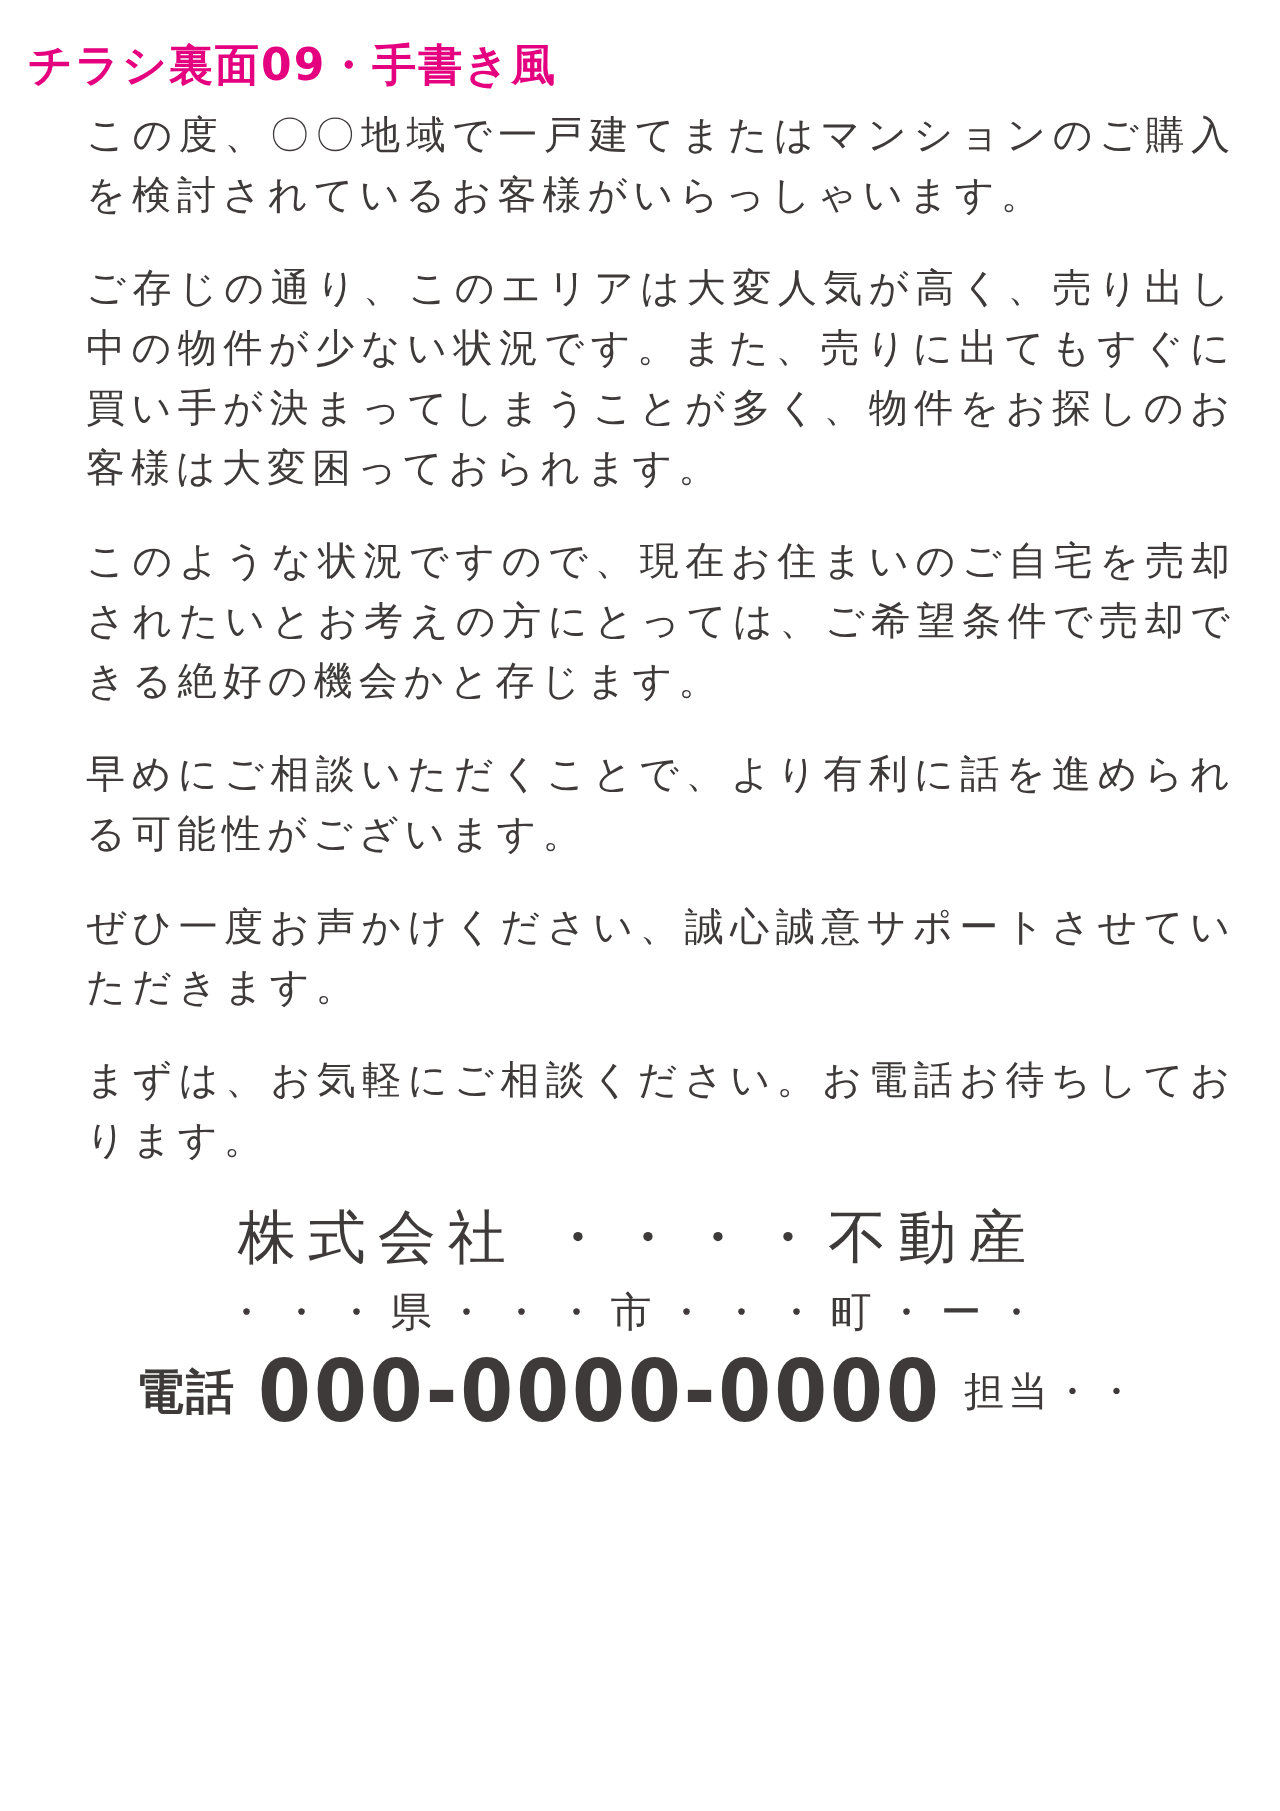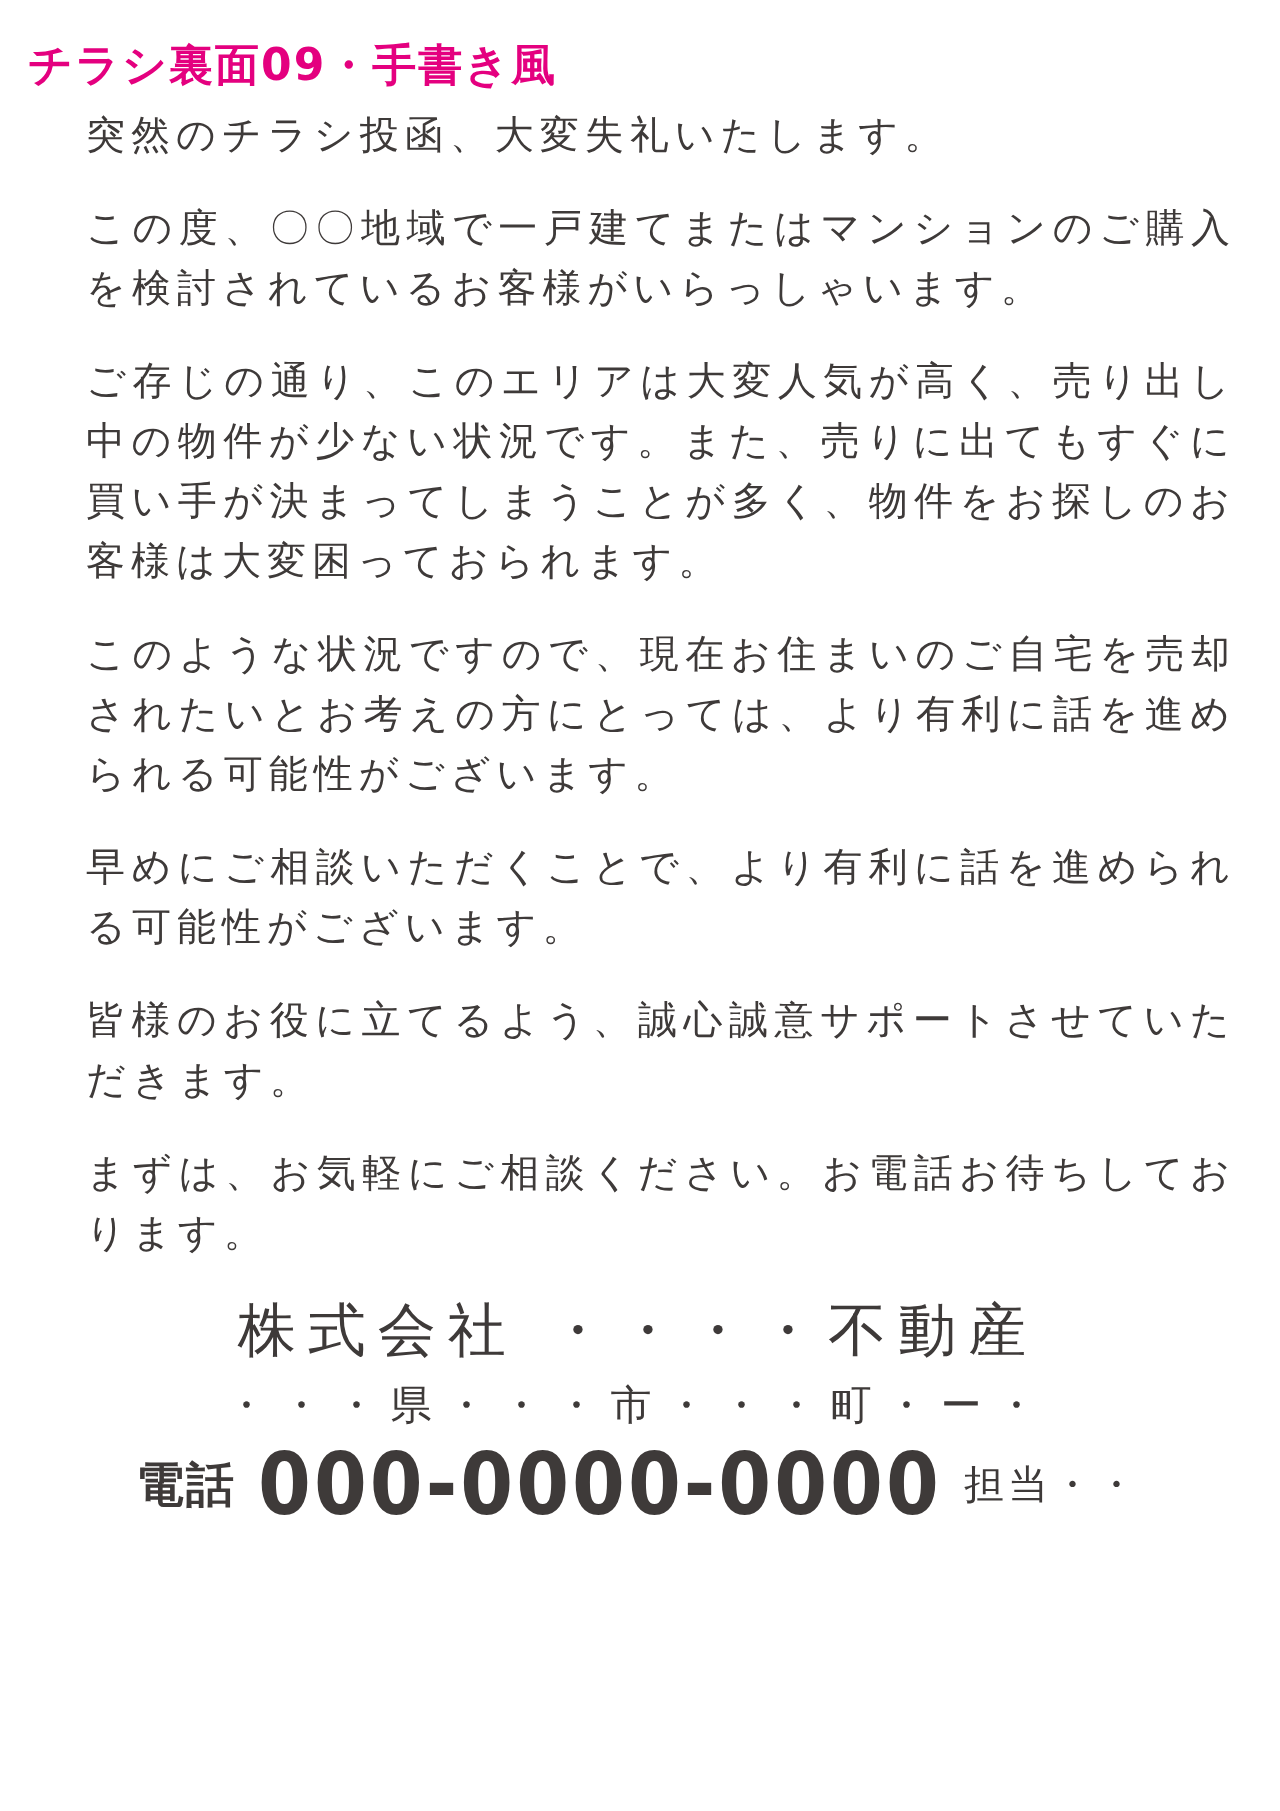--- a/index.html
+++ b/index.html
@@ -83,26 +83,25 @@
   }
 </style>
 </head>
 <body>
 
 <div class="page">
 
   <h1 class="page-title">チラシ裏面09・手書き風</h1>
 
   <div class="flyer-body">
-    <p>突然のチラシ投函、大変失礼いたします。</p>
     <p>この度、〇〇地域で一戸建てまたはマンションのご購入を検討されているお客様がいらっしゃいます。</p>
     <p>ご存じの通り、このエリアは大変人気が高く、売り出し中の物件が少ない状況です。また、売りに出てもすぐに買い手が決まってしまうことが多く、物件をお探しのお客様は大変困っておられます。</p>
-    <p>このような状況ですので、現在お住まいのご自宅を売却されたいとお考えの方にとっては、より有利に話を進められる可能性がございます。</p>
+    <p>このような状況ですので、現在お住まいのご自宅を売却されたいとお考えの方にとっては、ご希望条件で売却できる絶好の機会かと存じます。</p>
     <p>早めにご相談いただくことで、より有利に話を進められる可能性がございます。</p>
-    <p>皆様のお役に立てるよう、誠心誠意サポートさせていただきます。</p>
+    <p>ぜひ一度お声かけください、誠心誠意サポートさせていただきます。</p>
     <p>まずは、お気軽にご相談ください。お電話お待ちしております。</p>
   </div>
 
   <div class="flyer-footer">
     <div class="company-name">株式会社 ・・・・不動産</div>
     <div class="company-address">・・・県・・・市・・・町・ー・</div>
     <div class="phone-row">
       <span class="phone-label">電話</span>
       <span class="phone-number">000-0000-0000</span>
       <span class="contact-label">担当・・</span>

